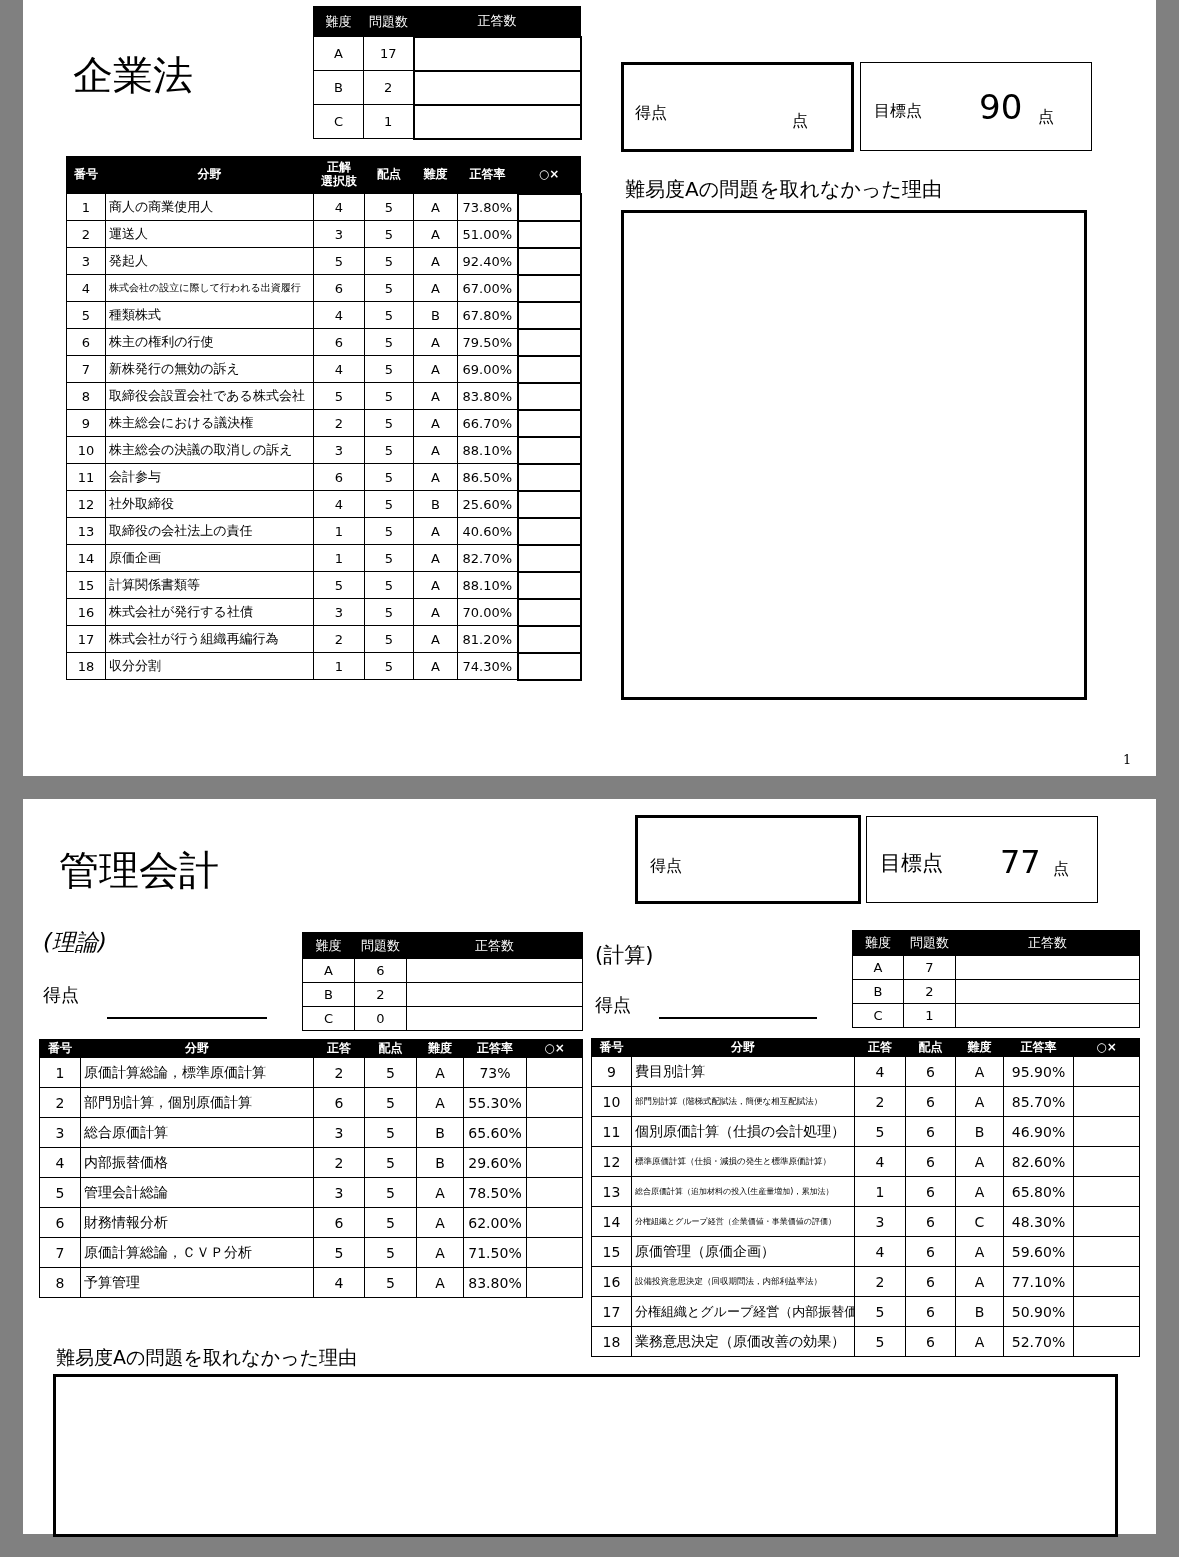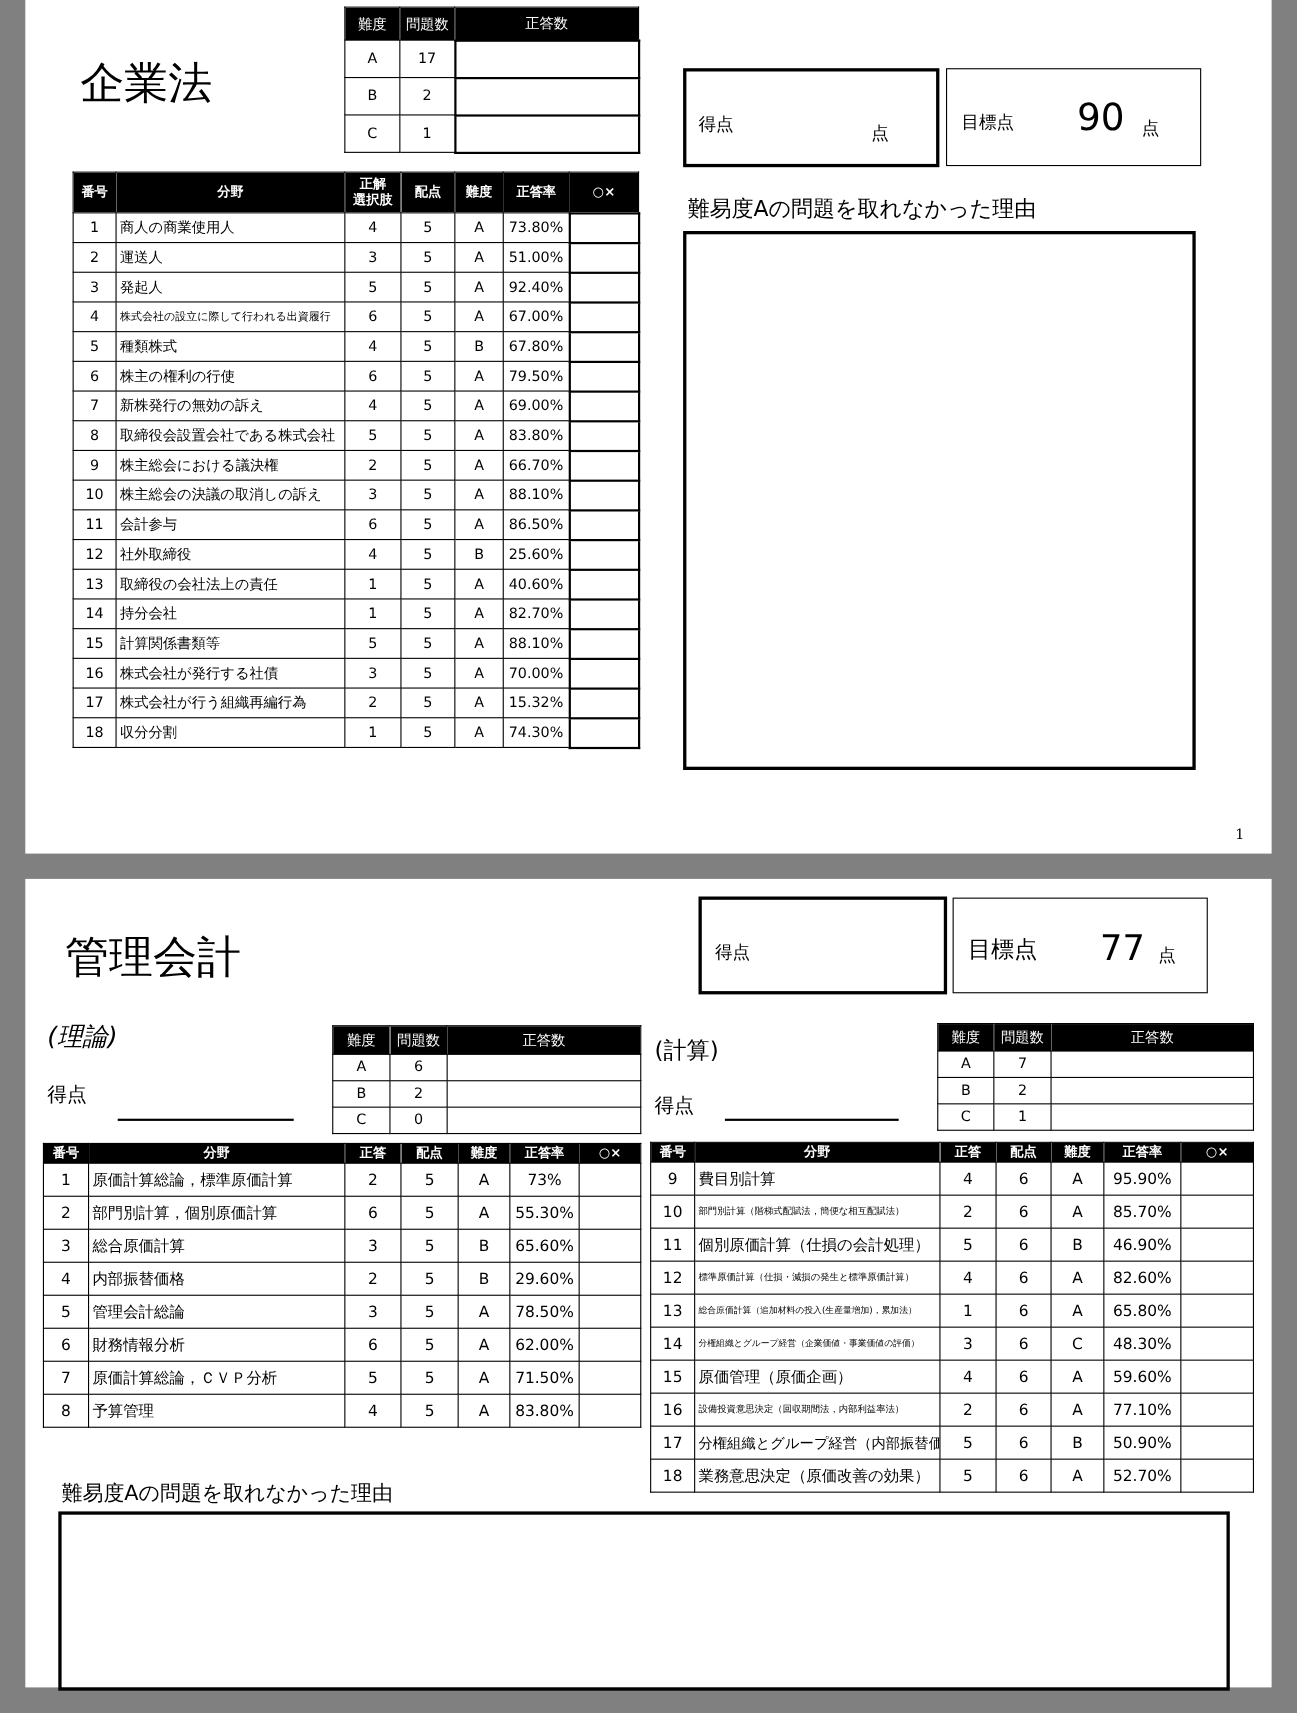--- a/index.html
+++ b/index.html
@@ -209,21 +209,21 @@
           <td>13</td>
           <td class="field">取締役の会社法上の責任</td>
           <td>1</td>
           <td>5</td>
           <td>A</td>
           <td>40.60%</td>
           <td style="border-width:2px"></td>
         </tr>
     <tr style="height:27px">
           <td>14</td>
-          <td class="field">持分会社</td>
+          <td class="field">原価企画</td>
           <td>1</td>
           <td>5</td>
           <td>A</td>
           <td>82.70%</td>
           <td style="border-width:2px"></td>
         </tr>
     <tr style="height:27px">
           <td>15</td>
           <td class="field">計算関係書類等</td>
           <td>5</td>
@@ -240,21 +240,21 @@
           <td>A</td>
           <td>70.00%</td>
           <td style="border-width:2px"></td>
         </tr>
     <tr style="height:27px">
           <td>17</td>
           <td class="field">株式会社が行う組織再編行為</td>
           <td>2</td>
           <td>5</td>
           <td>A</td>
-          <td>15.32%</td>
+          <td>81.20%</td>
           <td style="border-width:2px"></td>
         </tr>
     <tr style="height:27px">
           <td>18</td>
           <td class="field">収分分割</td>
           <td>1</td>
           <td>5</td>
           <td>A</td>
           <td>74.30%</td>
           <td style="border-width:2px"></td>

